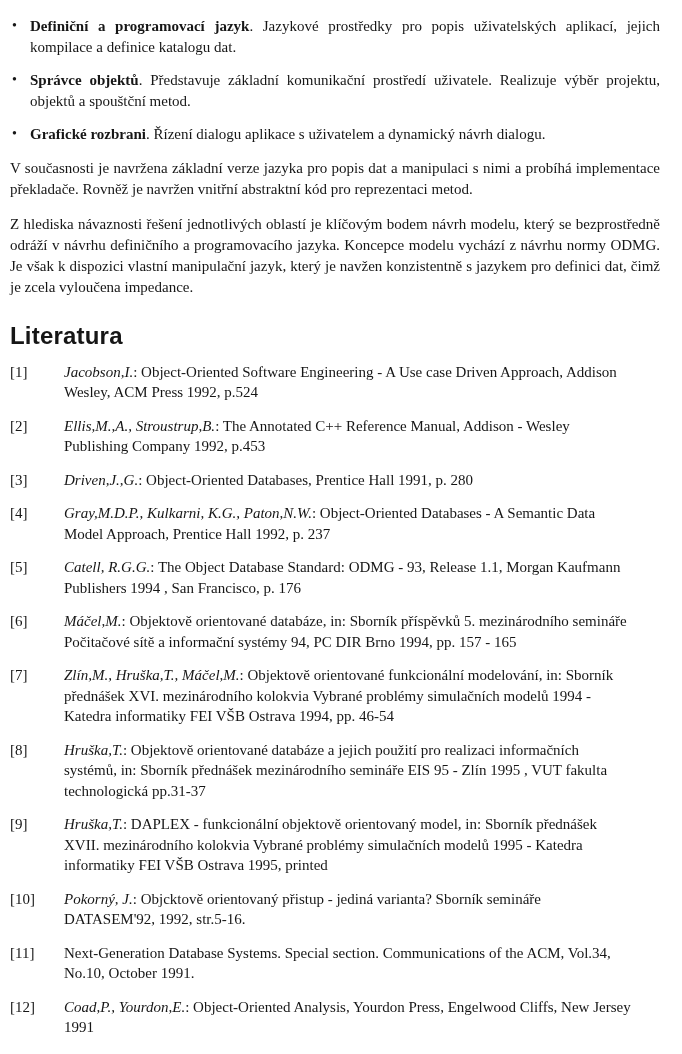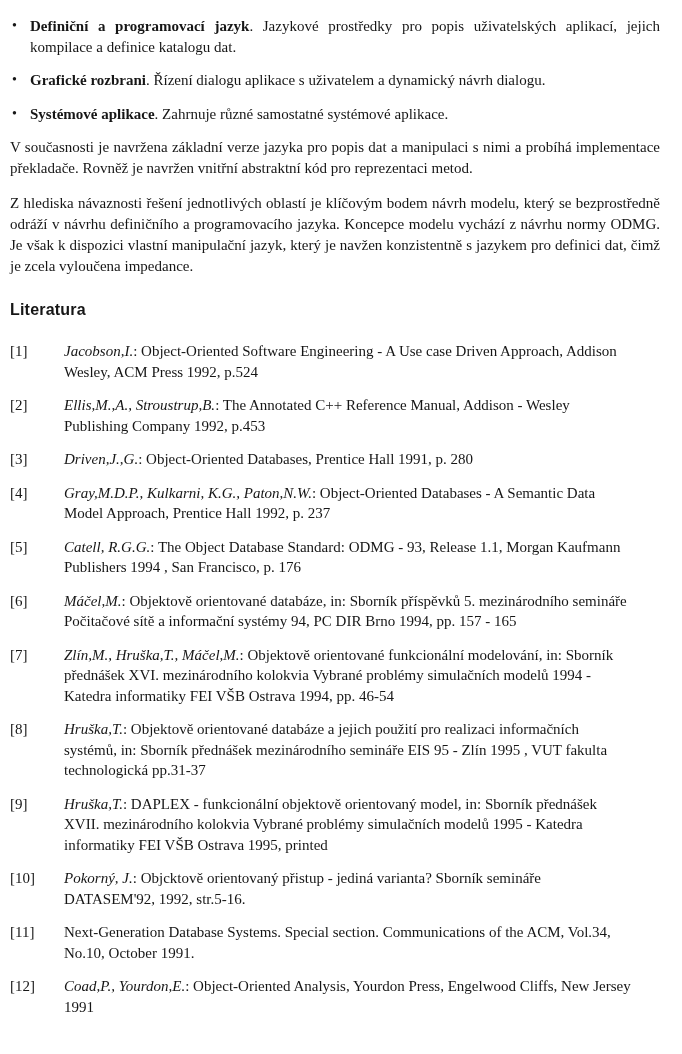--- a/index.html
+++ b/index.html
@@ -46,22 +46,22 @@
     font-size: 15px;
     line-height: 21px;
     text-align: justify;
     margin: 0 0 14px 0;
   }
   .paragraphs { margin-top: 4px; }
   
   .section-heading {
     font-family: "Liberation Sans", sans-serif;
     font-weight: bold;
-    font-size: 16px;
-    margin: 24px 0 22px 0;
+    font-size: 24px;
+    margin: 24px 0 12px 0;
     letter-spacing: 0.2px;
   }
   
   .ref-item {
     display: flex;
     margin-bottom: 13px;
     font-size: 15px;
     line-height: 20.5px;
   }
   .ref-num {
@@ -77,24 +77,24 @@
 </head>
 <body>
 
 <div class="page">
 
   <div class="bullets">
     <div class="bullet-item">
       <span class="bullet-marker"></span><span class="bullet-term">Definiční a programovací jazyk</span><span>. Jazykové prostředky pro popis uživatelských aplikací, jejich kompilace a definice katalogu dat.</span>
     </div>
     <div class="bullet-item">
-      <span class="bullet-marker"></span><span class="bullet-term">Grafické rozbrani</span><span>. Řízení dialogu aplikace s uživatelem a dynamický návrh dialogu.</span>
+      <span class="bullet-marker"></span><span class="bullet-term">Správce objektů</span><span>. Představuje základní komunikační prostředí uživatele. Realizuje výběr projektu, objektů a spouštční metod.</span>
     </div>
     <div class="bullet-item">
-      <span class="bullet-marker"></span><span class="bullet-term">Systémové aplikace</span><span>. Zahrnuje různé samostatné systémové aplikace.</span>
+      <span class="bullet-marker"></span><span class="bullet-term">Grafické rozbrani</span><span>. Řízení dialogu aplikace s uživatelem a dynamický návrh dialogu.</span>
     </div>
   </div>
 
   <div class="paragraphs">
     <p class="paragraph">V současnosti je navržena základní verze jazyka pro popis dat a manipulaci s nimi a probíhá implementace překladače. Rovněž je navržen vnitřní abstraktní kód pro reprezentaci metod.</p>
     <p class="paragraph">Z hlediska návaznosti řešení jednotlivých oblastí je klíčovým bodem návrh modelu, který se bezprostředně odráží  v návrhu definičního a programovacího jazyka. Koncepce modelu vychází z návrhu normy ODMG. Je však k dispozici vlastní manipulační jazyk, který je navžen konzistentně s jazykem pro definici dat, čimž je zcela vyloučena impedance.</p>
   </div>
 
   <h2 class="section-heading">Literatura</h2>
 

